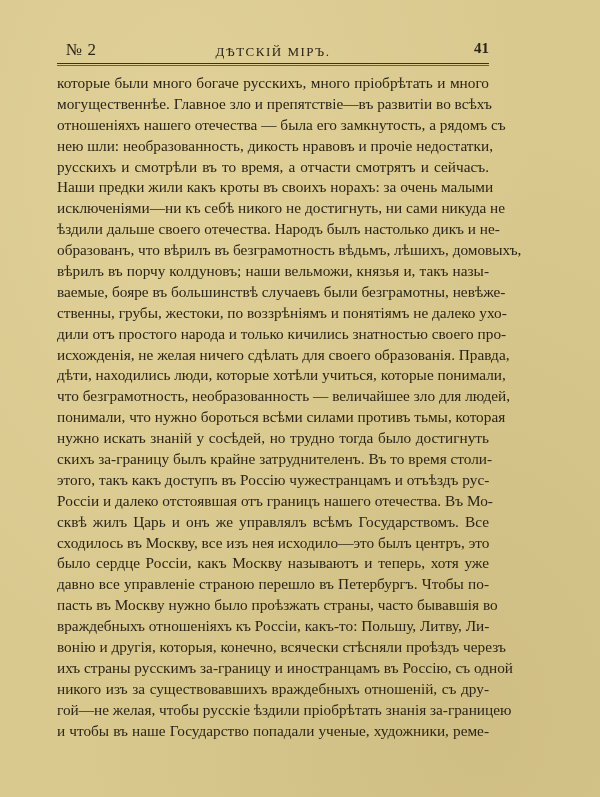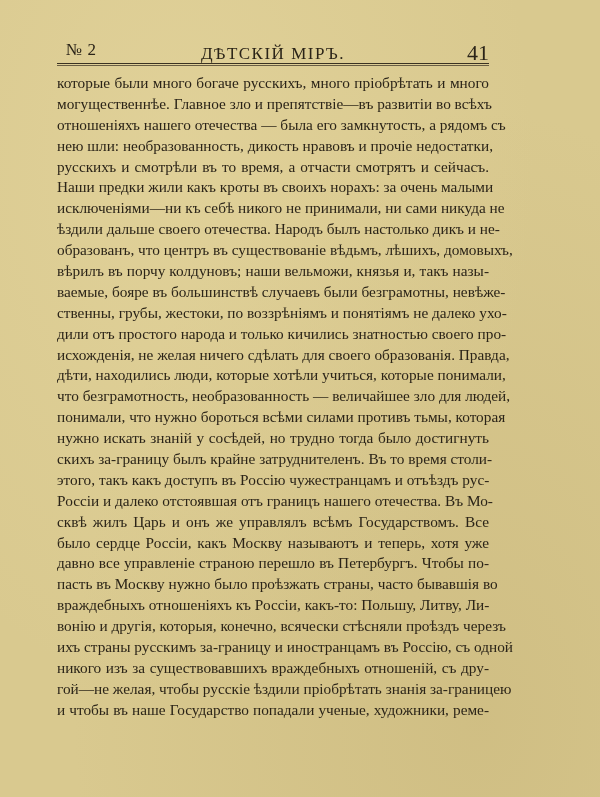--- a/index.html
+++ b/index.html
@@ -10,22 +10,22 @@
       radial-gradient(ellipse at 30% 20%, rgba(230,215,160,0.55), rgba(0,0,0,0) 60%),
       radial-gradient(ellipse at 80% 90%, rgba(190,170,110,0.35), rgba(0,0,0,0) 60%);
     font-family:"Liberation Serif", "DejaVu Serif", serif;
     color:#2b2418;
     position:relative;
   }
   .header {
     position:absolute; left:57px; top:40px; width:432px; height:20px;
   }
   .header .num { position:absolute; left:9px; top:0; font-size:17px; letter-spacing:0.5px; }
-  .header .title { position:absolute; left:0; right:0; top:4px; text-align:center; font-size:17px; letter-spacing:1.5px; text-transform:uppercase; }
-  .header .page { position:absolute; right:0; top:0; font-size:22px; }
+  .header .title { position:absolute; left:0; right:0; top:4px; text-align:center; font-size:13px; letter-spacing:1.5px; text-transform:uppercase; }
+  .header .page { position:absolute; right:0; top:0; font-size:15px;font-weight:bold; }
   .rule {
     position:absolute; left:57px; top:63px; width:432px; height:3px;
     border-top:1.5px solid #3a3222; border-bottom:1px solid #6a5e44;
     box-sizing:border-box;
   }
   .body-text {
     position:absolute; left:57px; top:73px; width:432px;
     font-size:15.3px; line-height:20.9px;
     text-align:justify;
   }
@@ -44,36 +44,37 @@
 </div>
 <div class="rule"></div>
 
 <div class="body-text">
   <span class="line">которые были много богаче русскихъ, много пріобрѣтать и много</span>
   <span class="line">могущественнѣе. Главное зло и препятствіе—въ развитіи во всѣхъ</span>
   <span class="line">отношеніяхъ нашего отечества — была его замкнутость, а рядомъ съ</span>
   <span class="line">нею шли: необразованность, дикость нравовъ и прочіе недостатки,</span>
   <span class="line">русскихъ и смотрѣли въ то время, а отчасти смотрятъ и сейчасъ.</span>
   <span class="line">Наши предки жили какъ кроты въ своихъ норахъ: за очень малыми</span>
-  <span class="line">исключеніями—ни къ себѣ никого не принимали, ни сами никуда не</span>
+  <span class="line">исключеніями—ни къ себѣ никого не достигнуть, ни сами никуда не</span>
   <span class="line">ѣздили дальше своего отечества. Народъ былъ настолько дикъ и не-</span>
-  <span class="line">образованъ, что центръ въ существованіе вѣдьмъ, лѣшихъ, домовыхъ,</span>
+  <span class="line">образованъ, что вѣрилъ въ безграмотность вѣдьмъ, лѣшихъ, домовыхъ,</span>
   <span class="line">вѣрилъ въ порчу колдуновъ; наши вельможи, князья и, такъ назы-</span>
   <span class="line">ваемые, бояре въ большинствѣ случаевъ были безграмотны, невѣже-</span>
   <span class="line">ственны, грубы, жестоки, по воззрѣніямъ и понятіямъ не далеко ухо-</span>
   <span class="line">дили отъ простого народа и только кичились знатностью своего про-</span>
   <span class="line">исхожденія, не желая ничего сдѣлать для своего образованія. Правда,</span>
   <span class="line">дѣти, находились люди, которые хотѣли учиться, которые понимали,</span>
   <span class="line">что безграмотность, необразованность — величайшее зло для людей,</span>
   <span class="line">понимали, что нужно бороться всѣми силами противъ тьмы, которая</span>
   <span class="line">нужно искать знаній у сосѣдей, но трудно тогда было достигнуть</span>
   <span class="line">скихъ за-границу былъ крайне затруднителенъ. Въ то время столи-</span>
   <span class="line">этого, такъ какъ доступъ въ Россію чужестранцамъ и отъѣздъ рус-</span>
   <span class="line">Россіи и далеко отстоявшая отъ границъ нашего отечества. Въ Мо-</span>
   <span class="line">сквѣ жилъ Царь и онъ же управлялъ всѣмъ Государствомъ. Все</span>
+  <span class="line">сходилось въ Москву, все изъ нея исходило—это былъ центръ, это</span>
   <span class="line">было сердце Россіи, какъ Москву называютъ и теперь, хотя уже</span>
   <span class="line">давно все управленіе страною перешло въ Петербургъ. Чтобы по-</span>
   <span class="line">пасть въ Москву нужно было проѣзжать страны, часто бывавшія во</span>
   <span class="line">враждебныхъ отношеніяхъ къ Россіи, какъ-то: Польшу, Литву, Ли-</span>
   <span class="line">вонію и другія, которыя, конечно, всячески стѣсняли проѣздъ черезъ</span>
   <span class="line">ихъ страны русскимъ за-границу и иностранцамъ въ Россію, съ одной</span>
   <span class="line">никого изъ за существовавшихъ враждебныхъ отношеній, съ дру-</span>
   <span class="line">гой—не желая, чтобы русскіе ѣздили пріобрѣтать знанія за-границею</span>
   <span class="line">и чтобы въ наше Государство попадали ученые, художники, реме-</span>
 

